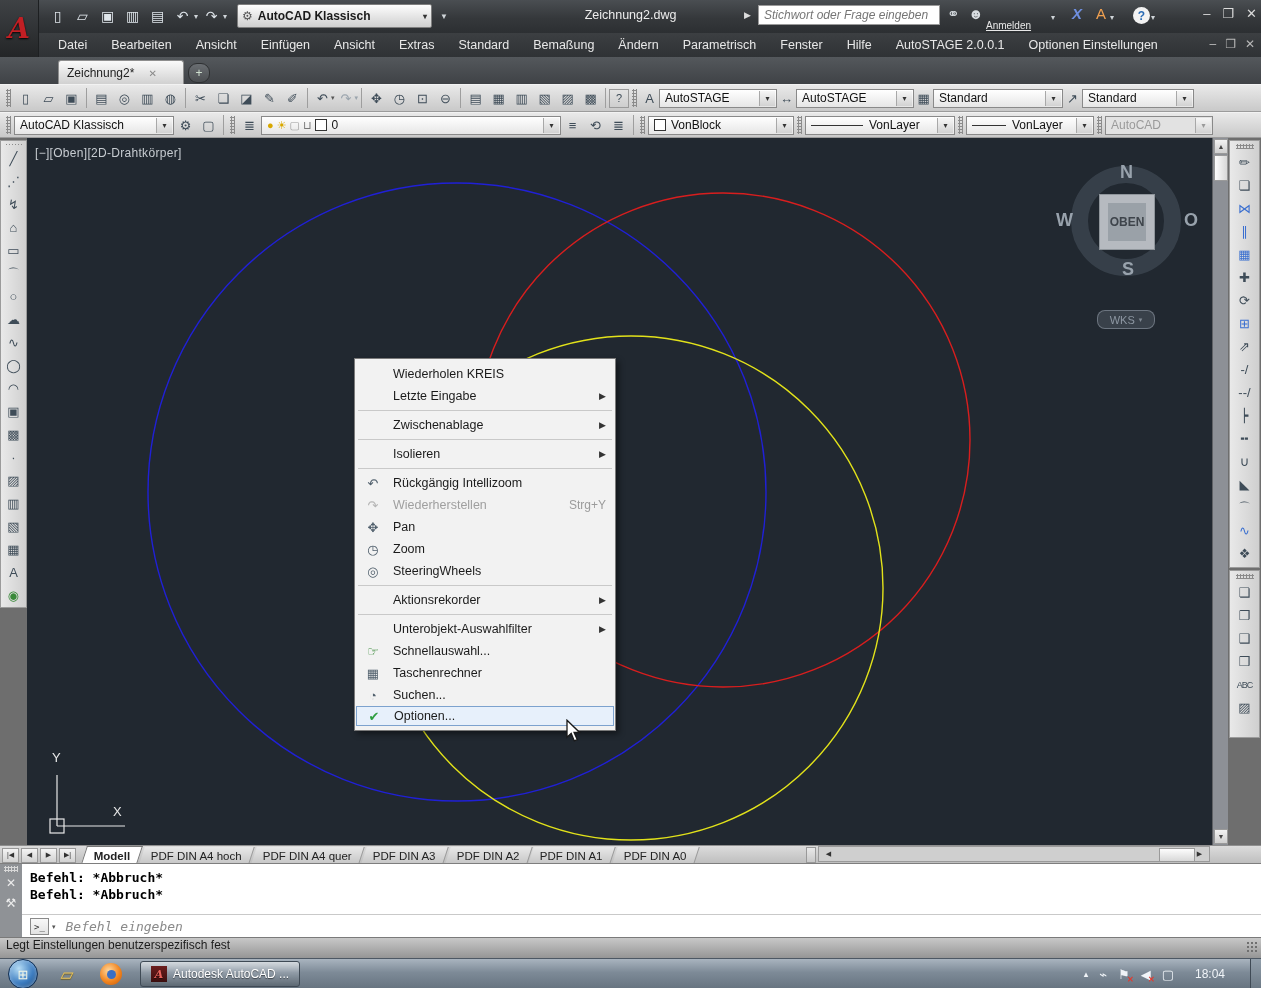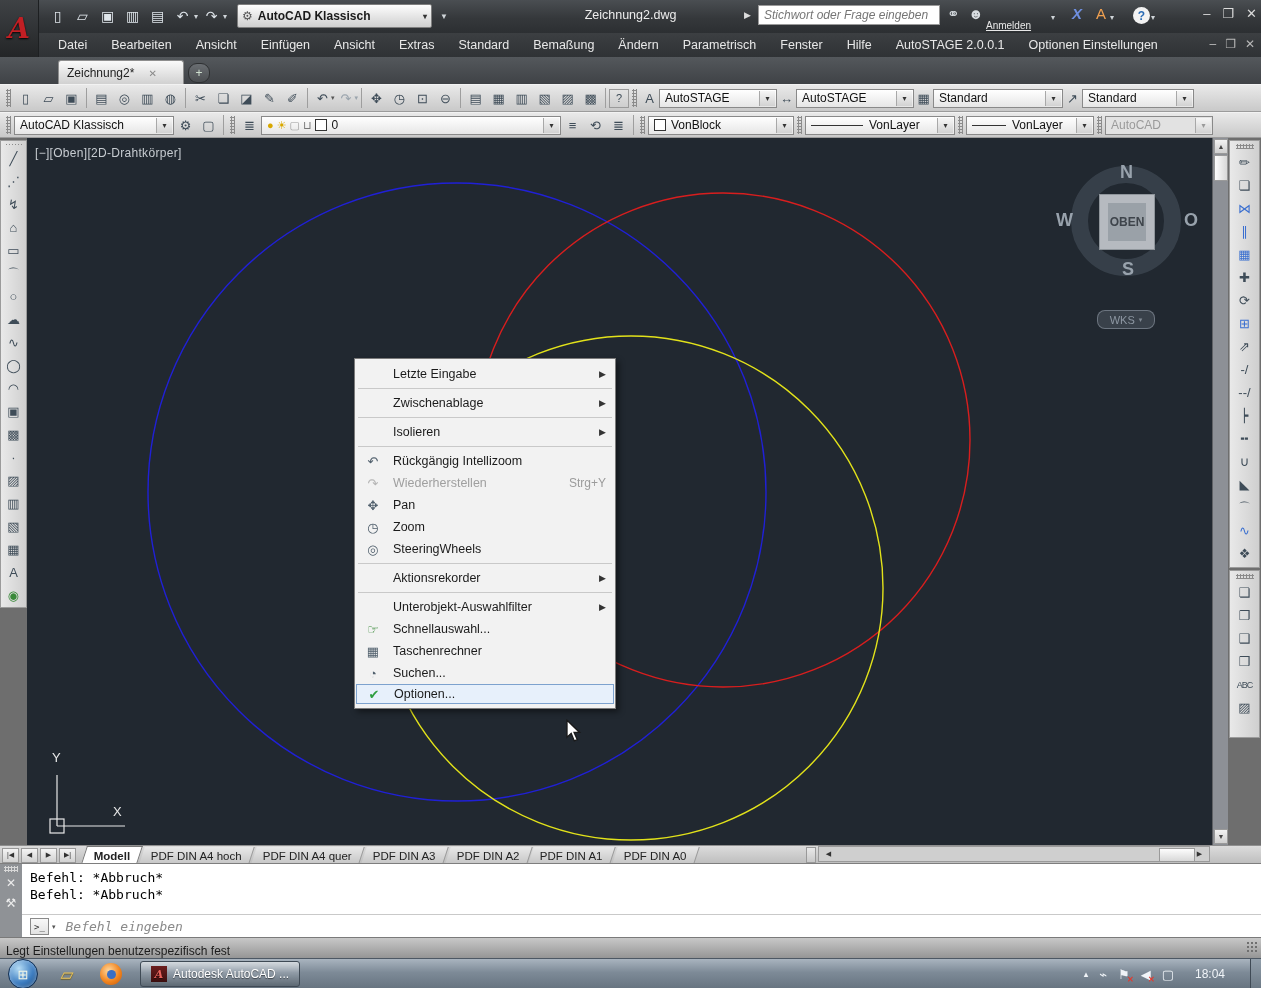--- a/index.html
+++ b/index.html
@@ -148,32 +148,32 @@
   .splitter{position:absolute;left:806px;top:847px;width:8px;height:14px;
     background:linear-gradient(#e9e9e9,#c9c9c9);border:1px solid #999;cursor:col-resize;}
   
   .cmdwin{left:0;top:863px;width:1261px;height:74px;background:#fff;border-top:1px solid #7e7e7e;}
   .cmdgutter{position:absolute;left:0;top:0;width:22px;height:74px;background:#8f9296;
     display:flex;flex-direction:column;align-items:center;}
   .cmddots{width:14px;height:6px;margin:2px 0 4px 0;
     background-image:radial-gradient(#d8d8d8 1px,transparent 1.1px);background-size:3px 3px;}
   .cgbtn{color:#ececec;font-size:12px;height:20px;cursor:pointer;}
   .cmdhist{position:absolute;left:30px;top:5px;font-family:"DejaVu Sans Mono",monospace;
-    font-size:13px;color:#000;line-height:17px;white-space:pre;}
+    font-size:13px;color:#000;line-height:17px;white-space:pre;font-weight:bold;}
   .cmdinput{position:absolute;left:22px;right:0;bottom:0;height:23px;border-top:1px solid #c9c9c9;
     display:flex;align-items:center;background:#fff;}
   .promptbox{width:17px;height:15px;border:1px solid #8a8a8a;margin:0 3px 0 8px;
     font-family:"DejaVu Sans Mono",monospace;font-size:9px;display:flex;align-items:center;
     justify-content:center;color:#333;background:linear-gradient(#f8f8f8,#e2e2e2);cursor:pointer;}
   .parr{font-size:7px;color:#555;margin-right:10px;cursor:pointer;}
   .cmdprompt{font-family:"DejaVu Sans Mono",monospace;font-style:italic;font-size:13px;color:#8a8a8a;}
   
   .statusbar{left:0;top:937px;width:1261px;height:21px;
     background:linear-gradient(#c8c8c8,#969696);border-top:1px solid #7a7a7a;
-    display:flex;align-items:flex-end;padding-left:6px;box-sizing:border-box;
+    display:flex;align-items:flex-start;padding-left:6px;box-sizing:border-box;
     font-size:12px;color:#1c1c1c;}
   .sgrip{position:absolute;right:3px;top:941px;width:12px;height:12px;
     background-image:radial-gradient(#6f6f6f 1px,transparent 1.1px);background-size:4px 4px;}
   
   .taskbar{left:0;top:958px;width:1261px;height:30px;
     background:linear-gradient(#a9b4bf,#7d8a97 45%,#66737f);border-top:1px solid #4d5864;
     display:flex;align-items:center;}
   .orb{width:28px;height:28px;border-radius:50%;margin-left:8px;
     background:radial-gradient(circle at 35% 30%,#b5dcf5,#3c7cc0 55%,#16406f);
     border:1px solid #123055;display:flex;align-items:center;justify-content:center;
@@ -475,20 +475,23 @@
       <span class="vbtn">
           <span class="tiny">ABC</span>
         </span>
       <span class="vbtn">▨</span>
     </div>
   </div>
 </div>
 
 <div class="abs ctxmenu">
   <div class="cmi">
+    <span>Wiederholen KREIS</span>
+  </div>
+  <div class="cmi">
     <span>Letzte Eingabe</span>
     <span class="sub">▶</span>
   </div>
   <div class="cmsep"></div>
   <div class="cmi">
     <span>Zwischenablage</span>
     <span class="sub">▶</span>
   </div>
   <div class="cmsep"></div>
   <div class="cmi">

